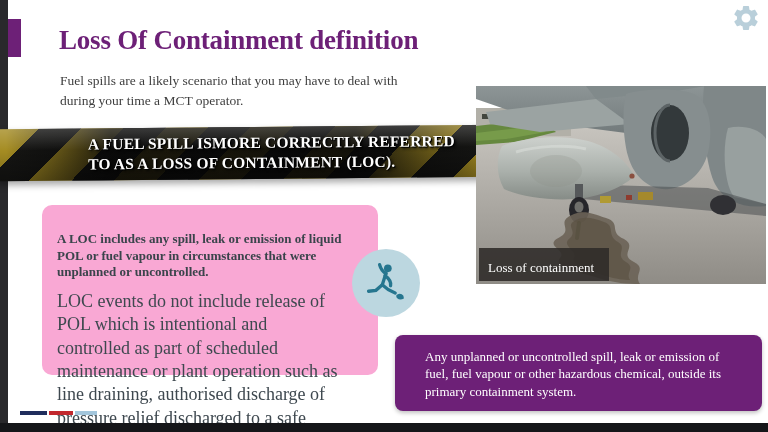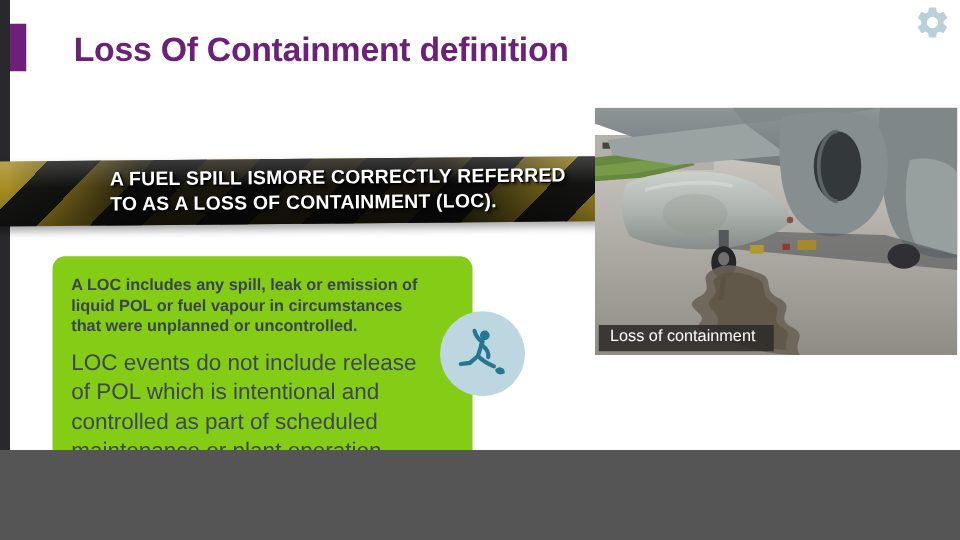--- a/index.html
+++ b/index.html
@@ -1,19 +1,19 @@
 <!DOCTYPE html>
 <html><head>
 <meta charset="utf-8">
 <style>
   html,body{margin:0;padding:0;background:#555;}
   *{box-sizing:border-box;}
   .slide{
-    position:relative;width:768px;height:360px;background:#ffffff;
-    overflow:hidden;font-family:Liberation Sans, sans-serif;
+    position:relative;width:768px;height:432px;background:#ffffff;
+    overflow:hidden;font-family:Liberation Serif, serif;
   }
   .left-bar{position:absolute;left:0;top:0;width:8px;height:432px;background:#29292c;z-index:1;}
   .bottom-bar{position:absolute;left:0;top:423px;width:768px;height:9px;background:#151619;z-index:9;}
   .accent-rect{position:absolute;left:8px;top:19px;width:13px;height:38px;background:#6d2077;z-index:2;}
   .title{
     position:absolute;left:59px;top:25px;width:560px;
     font-size:27px;font-weight:700;color:#6d2077;letter-spacing:-0.2px;
   }
   .gear{position:absolute;left:731px;top:3px;width:30px;height:30px;z-index:3;cursor:pointer;}
   .intro{
@@ -32,25 +32,25 @@
   .banner-text{
     padding:6px 0 0 92px;color:#ffffff;font-weight:700;font-size:15.5px;line-height:1.28;
     letter-spacing:0.2px;
     text-shadow:1px 1px 0 #000, 2px 2px 3px rgba(0,0,0,0.85);
     white-space:nowrap;
   }
   .photo{position:absolute;left:476px;top:86px;width:290px;height:198px;z-index:4;overflow:hidden;}
   .photo svg{display:block;}
   .photo-caption{
     position:absolute;left:3px;bottom:3px;background:rgba(45,42,40,0.88);
-    color:#ffffff;font-size:13px;padding:1px 15px 5px 9px;z-index:5;
+    color:#ffffff;font-size:13px;padding:12px 15px 5px 9px;z-index:5;
   }
   .def-box{
     position:absolute;left:42px;top:205px;width:336px;height:170px;
-    background:#84cc16;border-radius:10px;padding:15px 34px 12px 15px;z-index:2;
+    background:#f9a8d4;border-radius:10px;padding:26px 34px 12px 15px;z-index:2;
   }
   .def-lead{font-size:13px;font-weight:700;color:#3a444b;line-height:1.28;margin:0 0 9px 0;}
   .def-body{font-size:18px;color:#3e484f;line-height:1.3;margin:0;}
   .slip-badge{
     position:absolute;left:352px;top:249px;width:68px;height:68px;border-radius:50%;
     background:#bcd7e0;z-index:3;display:flex;align-items:center;justify-content:center;
   }
   .highlight-box{
     position:absolute;left:395px;top:335px;width:367px;height:76px;
     background:#6d2077;border-radius:8px;padding:13px 30px;z-index:5;
@@ -72,20 +72,21 @@
 
   <div class="accent-rect"></div>
   <div class="title">Loss Of Containment definition</div>
 
   <div class="gear">
     <svg width="30" height="30" viewBox="0 0 24 24">
       <path fill="#b9cfda" d="M19.14,12.94c0.04-0.3,0.06-0.61,0.06-0.94c0-0.32-0.02-0.64-0.07-0.94l2.03-1.58c0.18-0.14,0.23-0.41,0.12-0.61l-1.92-3.32c-0.12-0.22-0.37-0.29-0.59-0.22l-2.39,0.96c-0.5-0.38-1.03-0.7-1.62-0.94L14.4,2.81c-0.04-0.24-0.24-0.41-0.48-0.41h-3.84c-0.24,0-0.43,0.17-0.47,0.41L9.25,5.35C8.66,5.59,8.12,5.92,7.63,6.29L5.24,5.33c-0.22-0.08-0.47,0-0.59,0.22L2.74,8.87C2.62,9.08,2.66,9.34,2.86,9.48l2.03,1.58C4.84,11.36,4.8,11.69,4.8,12s0.02,0.64,0.07,0.94l-2.03,1.58c-0.18,0.14-0.23,0.41-0.12,0.61l1.92,3.32c0.12,0.22,0.37,0.29,0.59,0.22l2.39-0.96c0.5,0.38,1.03,0.7,1.62,0.94l0.36,2.54c0.05,0.24,0.24,0.41,0.48,0.41h3.84c0.24,0,0.44-0.17,0.47-0.41l0.36-2.54c0.59-0.24,1.13-0.56,1.62-0.94l2.39,0.96c0.22,0.08,0.47,0,0.59-0.22l1.92-3.32c0.12-0.22,0.07-0.47-0.12-0.61L19.14,12.94z M12,15.6c-1.98,0-3.6-1.62-3.6-3.6s1.62-3.6,3.6-3.6s3.6,1.62,3.6,3.6S13.98,15.6,12,15.6z"></path>
     </svg>
   </div>
 
+  <div class="intro">Fuel spills are a likely scenario that you may have to deal with during your time a MCT operator.</div>
 
   <div class="banner">
     <div class="banner-text">
       <div>A FUEL SPILL ISMORE CORRECTLY REFERRED</div>
       <div>TO AS A LOSS OF CONTAINMENT (LOC).</div>
     </div>
   </div>
 
   <div class="def-box">
     <p class="def-lead">A LOC  includes any spill, leak or emission of liquid POL or fuel vapour in circumstances that were unplanned or uncontrolled.</p>
@@ -159,19 +160,22 @@
 
       <ellipse cx="247" cy="119" rx="13" ry="10" fill="#303034"></ellipse>
 
       <path d="M98,128 C78,136 98,143 84,151 C66,160 92,164 84,172 C76,182 108,187 122,192 C138,197 152,198 164,198 C157,188 171,183 158,176 C142,168 162,161 148,153 C132,146 146,137 130,132 C116,127 108,124 98,128 Z" fill="#6b6356" opacity="0.9"></path>
       <path d="M100,134 C88,140 102,144 94,152 C84,160 102,164 98,172 C95,180 118,186 130,190 C140,193 148,194 154,194 C149,186 160,182 150,176 C138,169 152,162 142,156 C130,149 140,140 128,136 C118,132 108,130 100,134 Z" fill="#5c5344" opacity="0.75"></path>
       <path d="M103,137 L101,152" stroke="#57503f" stroke-width="4" stroke-linecap="round" opacity="0.7"></path>
     </svg>
     <div class="photo-caption">Loss of containment</div>
   </div>
 
+  <div class="highlight-box">
+    <span>Any unplanned or uncontrolled spill, leak or emission of fuel, fuel vapour or other hazardous chemical, outside its primary containment system.</span>
+  </div>
 
   <div class="footer-dash dash-navy"></div>
   <div class="footer-dash dash-red"></div>
   <div class="footer-dash dash-blue"></div>
 
   <div class="bottom-bar"></div>
 </div>
 
 </body></html>

